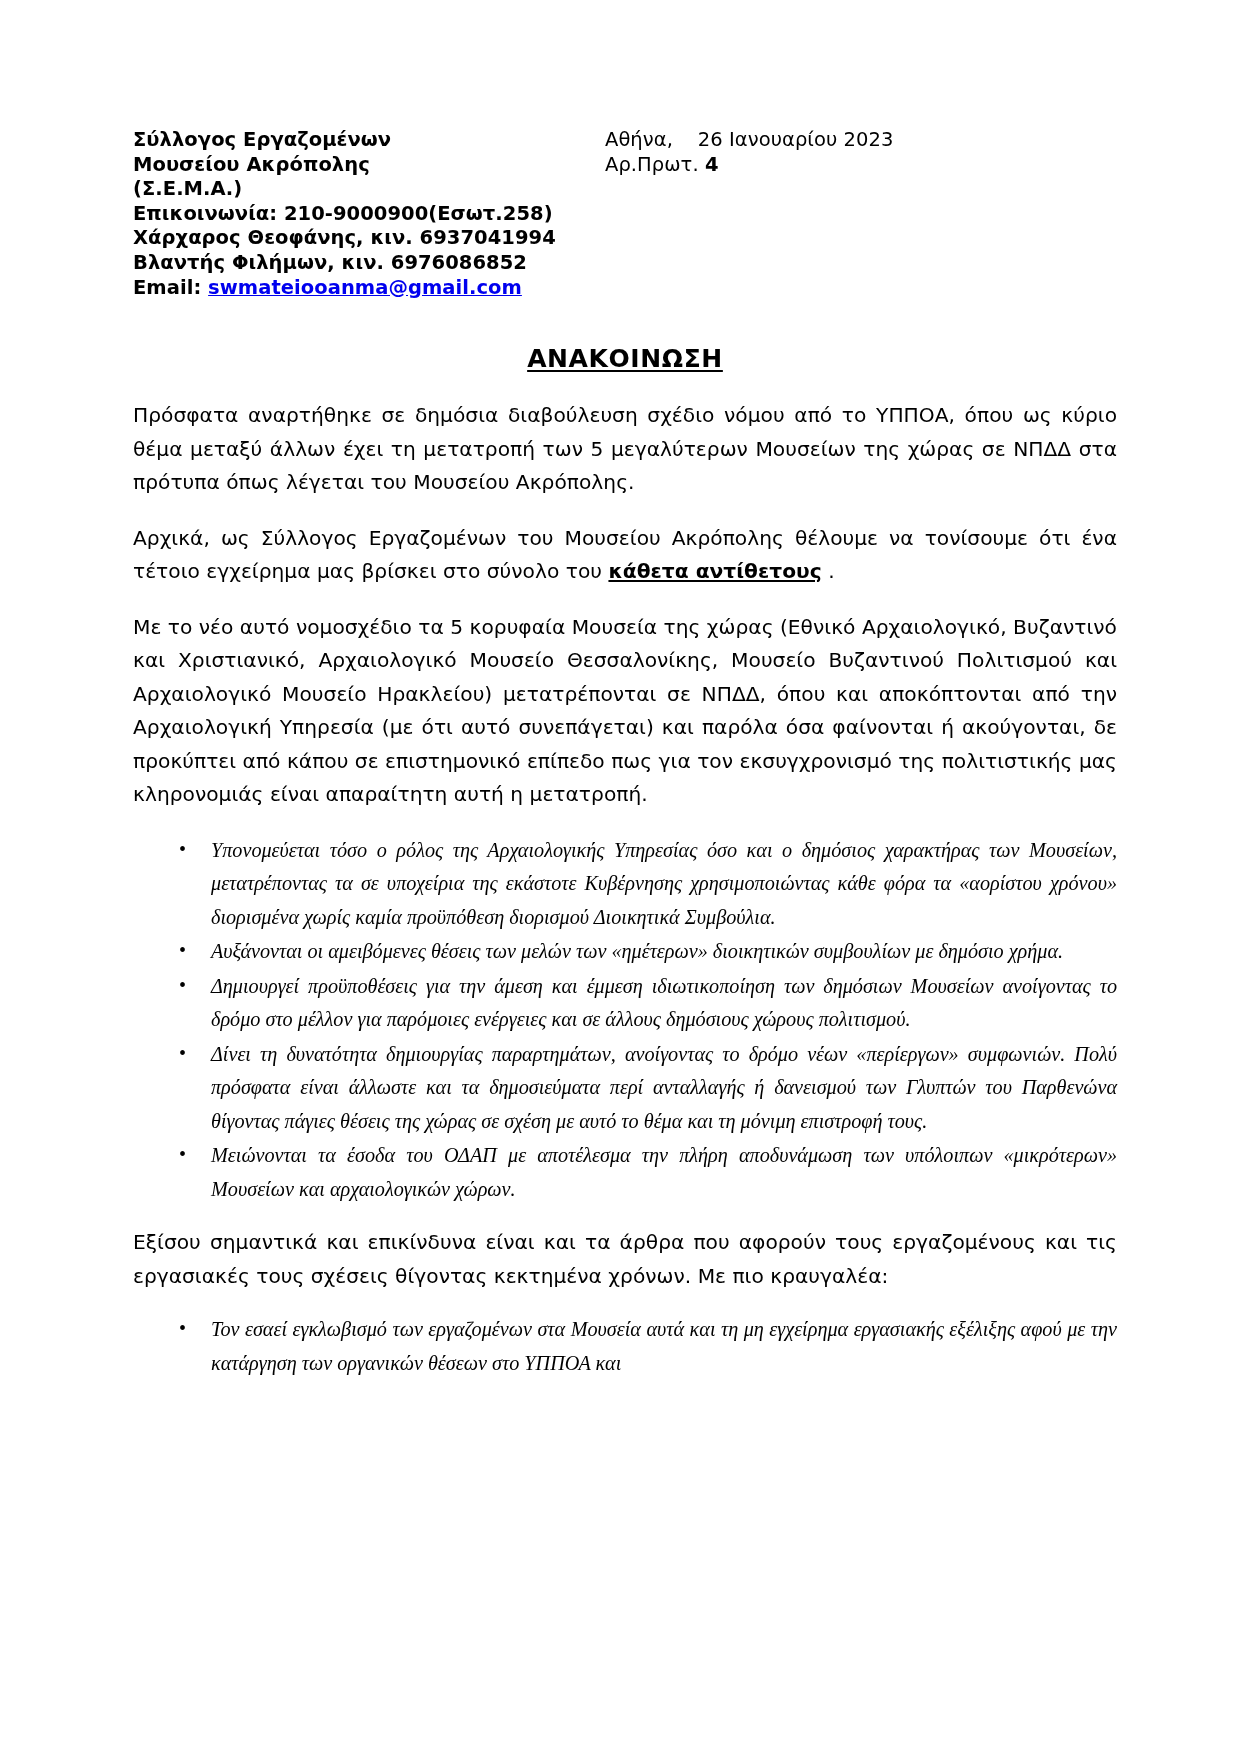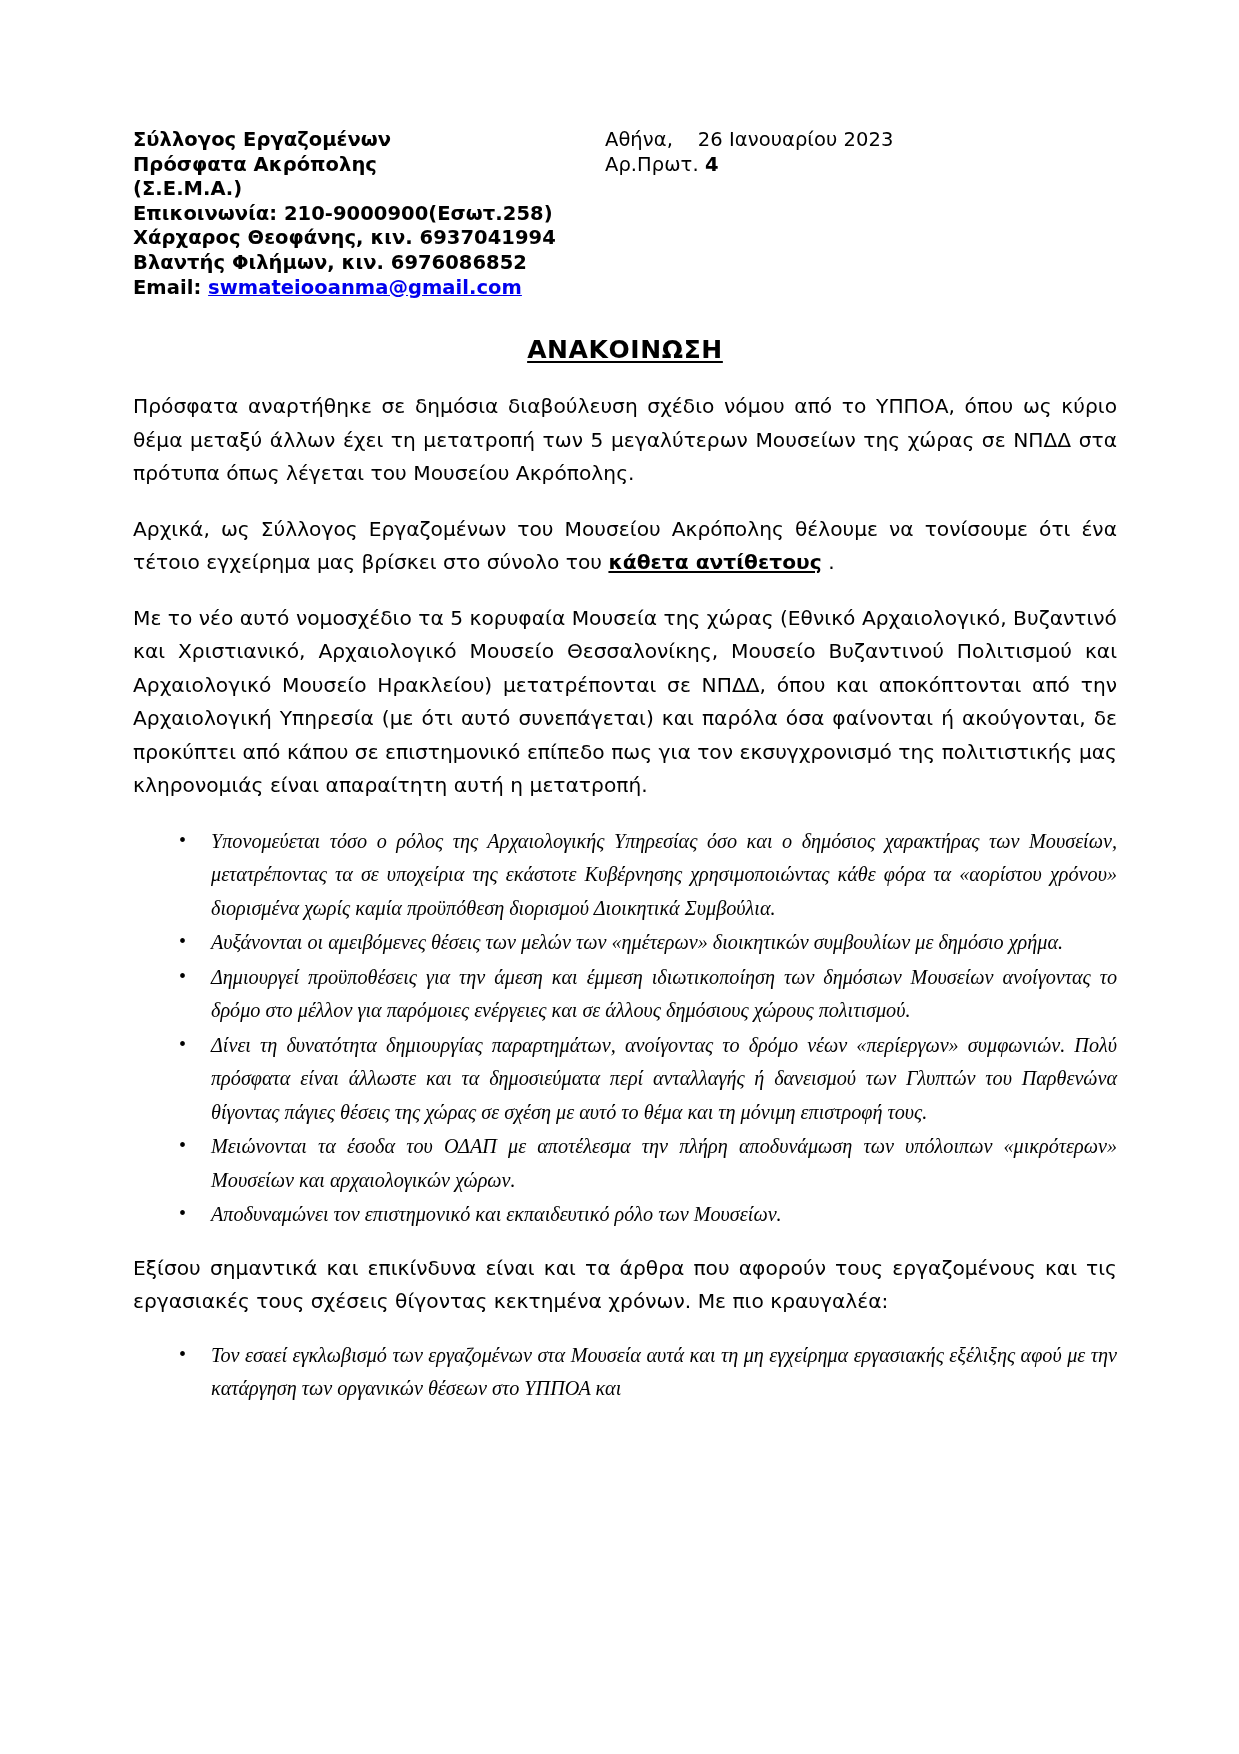--- a/index.html
+++ b/index.html
@@ -51,21 +51,21 @@
   }
   .lh-right .lh-line b { font-weight: bold; }
   .email-link {
     color: #0000ee;
     text-decoration: underline;
     font-weight: bold;
   }
 
   
   .doc-title {
-    margin-top: 35px;
+    margin-top: 44px;
     text-align: center;
     font-size: 25px;
     font-weight: bold;
     letter-spacing: 0.6px;
   }
   .doc-title span {
     text-decoration: underline;
     text-underline-offset: 3px;
   }
 
@@ -121,21 +121,21 @@
 </style>
 </head>
 <body>
 
 <div class="page">
 
   <div class="letterhead">
 
     <div class="lh-left">
       <div class="lh-line">Σύλλογος Εργαζομένων</div>
-      <div class="lh-line">Πρόσφατα Ακρόπολης</div>
+      <div class="lh-line">Μουσείου Ακρόπολης</div>
       <div class="lh-line">(Σ.Ε.Μ.Α.)</div>
       <div class="lh-line">Επικοινωνία: 210-9000900(Εσωτ.258)</div>
       <div class="lh-line">Χάρχαρος Θεοφάνης, κιν. 6937041994</div>
       <div class="lh-line">Βλαντής Φιλήμων, κιν. 6976086852</div>
       <div class="lh-line"><span>Email: </span><a class="email-link" href="#">swmateiooanma@gmail.com</a></div>
     </div>
 
     <div class="lh-right">
       <div class="lh-line">Αθήνα,    26 Ιανουαρίου 2023</div>
       <div class="lh-line"><span>Αρ.Πρωτ. </span><b>4</b></div>
@@ -153,21 +153,20 @@
 
     <p class="para">Με το νέο αυτό νομοσχέδιο τα 5 κορυφαία Μουσεία της χώρας (Εθνικό Αρχαιολογικό, Βυζαντινό και Χριστιανικό, Αρχαιολογικό Μουσείο Θεσσαλονίκης, Μουσείο Βυζαντινού Πολιτισμού και Αρχαιολογικό Μουσείο Ηρακλείου) μετατρέπονται σε ΝΠΔΔ, όπου και αποκόπτονται από την Αρχαιολογική Υπηρεσία (με ότι αυτό συνεπάγεται) και παρόλα όσα φαίνονται ή ακούγονται, δε προκύπτει από κάπου σε επιστημονικό επίπεδο πως για τον εκσυγχρονισμό της πολιτιστικής μας κληρονομιάς είναι απαραίτητη αυτή η μετατροπή.</p>
 
 
     <ul class="bullets">
       <li>Υπονομεύεται τόσο ο ρόλος της Αρχαιολογικής Υπηρεσίας όσο και ο δημόσιος χαρακτήρας των Μουσείων, μετατρέποντας τα σε υποχείρια της εκάστοτε Κυβέρνησης χρησιμοποιώντας κάθε φόρα τα «αορίστου χρόνου» διορισμένα χωρίς καμία προϋπόθεση διορισμού Διοικητικά Συμβούλια.</li>
       <li>Αυξάνονται οι αμειβόμενες θέσεις των μελών των «ημέτερων» διοικητικών συμβουλίων με δημόσιο χρήμα.</li>
       <li>Δημιουργεί προϋποθέσεις για την άμεση και έμμεση ιδιωτικοποίηση των δημόσιων Μουσείων ανοίγοντας το δρόμο στο μέλλον για παρόμοιες ενέργειες και σε άλλους δημόσιους χώρους πολιτισμού.</li>
       <li>Δίνει τη δυνατότητα δημιουργίας παραρτημάτων, ανοίγοντας το δρόμο νέων «περίεργων» συμφωνιών. Πολύ πρόσφατα είναι άλλωστε και τα δημοσιεύματα περί ανταλλαγής ή δανεισμού των Γλυπτών του Παρθενώνα θίγοντας πάγιες θέσεις της χώρας σε σχέση με αυτό το θέμα και τη μόνιμη επιστροφή τους.</li>
       <li>Μειώνονται τα έσοδα του ΟΔΑΠ με αποτέλεσμα την πλήρη αποδυνάμωση των υπόλοιπων «μικρότερων» Μουσείων και αρχαιολογικών χώρων.</li>
-      <li>Αποδυναμώνει τον επιστημονικό και εκπαιδευτικό ρόλο των Μουσείων.</li>
     </ul>
 
     <p class="para tight">Εξίσου σημαντικά και επικίνδυνα είναι και τα άρθρα που αφορούν τους εργαζομένους και τις εργασιακές τους σχέσεις θίγοντας  κεκτημένα χρόνων. Με πιο κραυγαλέα:</p>
 
     <ul class="bullets second">
       <li>Τον εσαεί εγκλωβισμό των εργαζομένων στα Μουσεία αυτά και τη μη εγχείρημα εργασιακής εξέλιξης αφού με την κατάργηση των οργανικών θέσεων στο ΥΠΠΟΑ και</li>
     </ul>
 
   </div>
 

